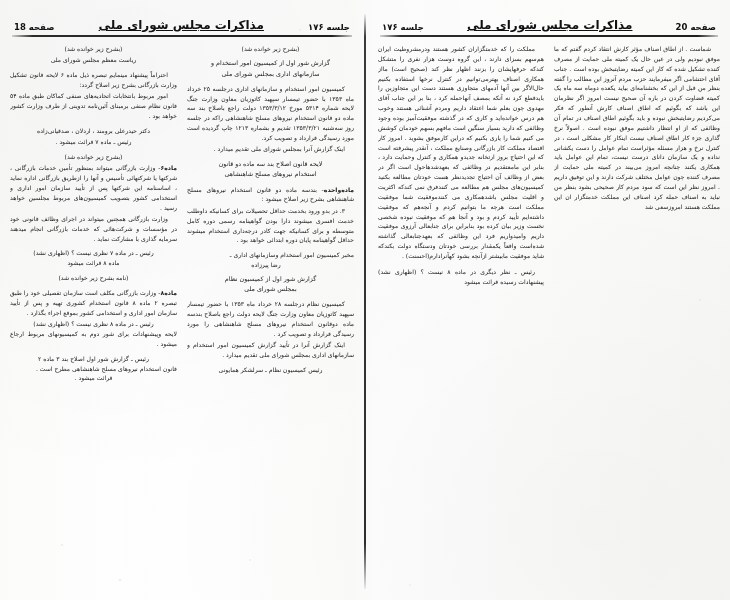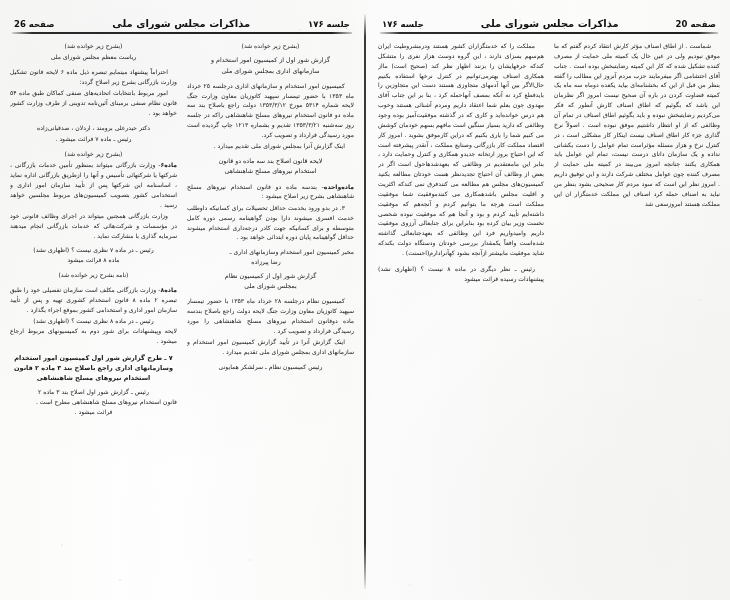--- a/index.html
+++ b/index.html
@@ -33,21 +33,21 @@
     z-index:5;
   }
 
   
   .runhead{
     display:flex;align-items:flex-end;justify-content:space-between;
     font-size:8.5px;font-weight:bold;letter-spacing:0;
     padding:0 4px 2px 4px;color:#111;
   }
   .runhead .side{white-space:nowrap;}
-  .runhead .mid{white-space:nowrap;font-size:10px;}
+  .runhead .mid{white-space:nowrap;font-size:12px;text-decoration:underline;}
   .rule{
     height:2px;margin:1px 2px 7px 2px;
     background:linear-gradient(90deg,rgba(0,0,0,.15),#2b2b2b 6%,#1f1f1f 94%,rgba(0,0,0,.2));
   }
   .rule.thin{height:1.5px;}
 
   .cols{display:flex;flex-direction:row;gap:10px;height:545px;}
   .col{
     width:calc(50% - 5px);
     font-size:6.1px;
@@ -98,21 +98,21 @@
       </div>
     </div>
   </div>
 
   <div class="gutter"></div>
 
   <div class="page page-left">
     <div class="runhead">
       <span class="side b">جلسه ۱۷۶</span>
       <span class="mid b">مذاکرات مجلس شورای ملی</span>
-      <span class="side b">صفحه 26</span>
+      <span class="side b">صفحه 18</span>
     </div>
     <div class="rule thin"></div>
 
     <div class="cols">
 
       <div class="col">
         <p class="center gap">(بشرح زیر خوانده شد)</p>
         <div class="heading-sub">
           <div>گزارش شور اول از کمیسیون امور استخدام و</div>
           <div>سازمانهای اداری بمجلس شورای ملی</div>
@@ -145,21 +145,20 @@
         <p class="center gap">رئیس ـ ماده ۷ قرائت میشود .</p>
         <p class="center">(بشرح زیر خوانده شد)</p>
         <p class="noind"><span class="b">ماده۶</span><span>- وزارت بازرگانی میتواند بمنظور تأمین خدمات بازرگانی ، شرکتها یا شرکتهائی تأسیس و آنها را ازطریق بازرگانی اداره نماید ، اساسنامه این شرکتها پس از تأیید سازمان امور اداری و استخدامی کشور بتصویب کمیسیون‌های مربوط مجلسین خواهد رسید .</span></p>
         <p class="gap">وزارت بازرگانی همچنین میتواند در اجرای وظائف قانونی خود در مؤسسات و شرکت‌هائی که خدمات بازرگانی انجام میدهند سرمایه گذاری با مشارکت نماید .</p>
         <p class="center tight">رئیس ـ در ماده ۷ نظری نیست ؟ (اظهاری نشد)</p>
         <p class="center gap">ماده ۸ قرائت میشود</p>
         <p class="center gap">(نامه بشرح زیر خوانده شد)</p>
         <p class="noind"><span class="b">ماده۸</span><span>- وزارت بازرگانی مکلف است سازمان تفصیلی خود را طبق تبصره ۲ ماده ۸ قانون استخدام کشوری تهیه و پس از تأیید سازمان امور اداری و استخدامی کشور بموقع اجراء بگذارد .</span></p>
         <p class="center tight">رئیس ـ در ماده ۸ نظری نیست ؟ (اظهاری نشد)</p>
         <p class="noind gap">لایحه وپیشنهادات برای شور دوم به کمیسیونهای مربوط ارجاع میشود .</p>
-        <div class="heading-blk">۷ ـ طرح گزارش شور اول کمیسیون امور استخدام وسازمانهای اداری راجع باصلاح بند ۳ ماده ۲ قانون استخدام نیروهای مسلح شاهنشاهی</div>
         <p class="center tight">رئیس ـ گزارش شور اول اصلاح بند ۳ ماده ۲</p>
         <p class="noind tight">قانون استخدام نیروهای مسلح شاهنشاهی مطرح است .</p>
         <p class="center">قرائت میشود .</p>
       </div>
 
     </div>
   </div>
 
 </div>
 

